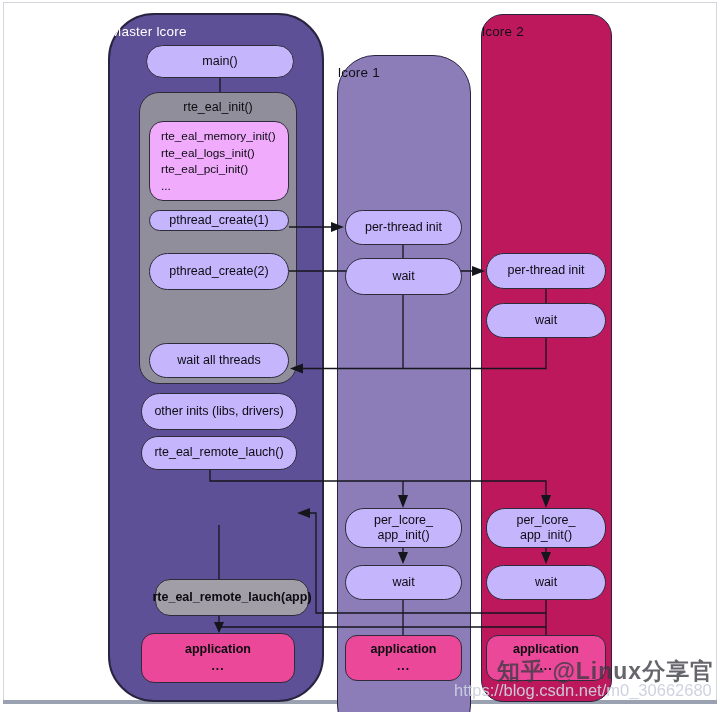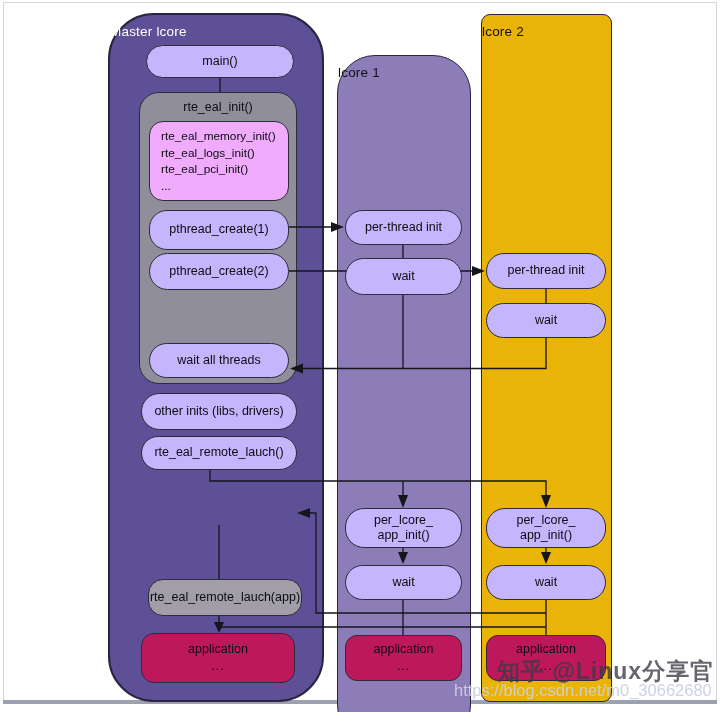--- a/index.html
+++ b/index.html
@@ -7,54 +7,54 @@
     position:relative;width:720px;height:712px;background:#ffffff;overflow:hidden;
     font-family:"Liberation Sans","DejaVu Sans",sans-serif;color:#0b0b10;
   }
   .frame{position:absolute;left:3px;top:2px;width:712px;height:700px;border:1px solid #d3d6dd;pointer-events:none;z-index:0;}
   .bottom-bar{position:absolute;left:3px;top:700px;width:714px;height:4px;background:#9aa2b2;z-index:0;}
 
   
   .col{position:absolute;box-sizing:border-box;border:2px solid #2a2440;z-index:1;}
   .col-master{left:108px;top:13px;width:216px;height:689px;border-radius:46px;background:#5e5096;}
   .col-lcore1{left:337px;top:14px;width:134px;height:688px;border-radius:38px;background:#8c7db9;border-width:1.5px;margin-top:41px;}
-  .col-lcore2{left:481px;top:14px;width:131px;height:688px;border-radius:9px;background:#eab308;border-width:1.5px;}
+  .col-lcore2{left:481px;top:14px;width:131px;height:688px;border-radius:22px;background:#be185d;border-width:1.5px;}
   .col-title{width:100%;text-align:left;margin-top:9px;font-size:13.5px;letter-spacing:.2px;}
   .col-master .col-title{color:#ffffff;}
   .col-lcore1 .col-title,.col-lcore2 .col-title{color:#101016;}
 
   
   svg.connectors{position:absolute;left:0;top:0;z-index:3;}
 
   
   .node{
     position:absolute;box-sizing:border-box;z-index:4;
     background:#c4b5fd;border:1.2px solid #2e2b3a;
     display:flex;flex-direction:column;align-items:center;justify-content:center;
     text-align:center;font-size:12.5px;line-height:1.22;color:#0b0b10;
   }
   .container-node{z-index:2;justify-content:flex-start;background:#908e9a;}
   .container-label{margin-top:7px;font-size:12.5px;}
   .mem-node{align-items:flex-start;justify-content:center;text-align:left;padding-left:11px;
     background:#f0abfc;font-size:11.8px;line-height:16.5px;}
-  .pink{background:#be185d;}
+  .pink{background:#ec4899;font-weight:bold;}
   .dim{background:#a19ea7;}
   .two-line span{display:block;}
   .more-line{font-size:12px;margin-top:2px;letter-spacing:1px;}
 
   #n-main        {left:146px;top:45px; width:148px;height:33px;border-radius:17px;}
   #n-eal         {left:139px;top:92px; width:158px;height:292px;border-radius:20px;}
   #n-mem         {left:149px;top:121px;width:140px;height:80px;border-radius:14px;}
-  #n-pt1         {left:149px;top:210px;width:140px;height:40px;border-radius:18px;}
+  #n-pt1         {left:149px;top:210px;width:140px;height:21px;border-radius:18px;}
   #n-pt2         {left:149px;top:253px;width:140px;height:37px;border-radius:19px;}
   #n-waitall     {left:149px;top:343px;width:140px;height:35px;border-radius:18px;}
   #n-other       {left:141px;top:393px;width:156px;height:37px;border-radius:19px;}
   #n-rlaunch     {left:141px;top:436px;width:156px;height:34px;border-radius:17px;}
   #n-mpwait      {left:141px;top:487px;width:156px;height:38px;border-radius:17px;}
-  #n-rlaunchapp  {left:148px;top:579px;width:154px;height:37px;border-radius:15px;}
+  #n-rlaunchapp  {left:155px;top:579px;width:154px;height:37px;border-radius:15px;font-weight:bold;}
   #n-appm        {left:141px;top:633px;width:154px;height:50px;border-radius:13px;}
 
   #n-pti1        {left:345px;top:210px;width:117px;height:35px;border-radius:18px;}
   #n-wait1a      {left:345px;top:258px;width:117px;height:37px;border-radius:19px;}
   #n-appinit1    {left:345px;top:508px;width:117px;height:40px;border-radius:19px;}
   #n-wait1b      {left:345px;top:565px;width:117px;height:35px;border-radius:18px;}
   #n-app1        {left:345px;top:635px;width:117px;height:46px;border-radius:12px;}
 
   #n-pti2        {left:486px;top:253px;width:120px;height:36px;border-radius:18px;}
   #n-wait2a      {left:486px;top:303px;width:120px;height:35px;border-radius:18px;}

